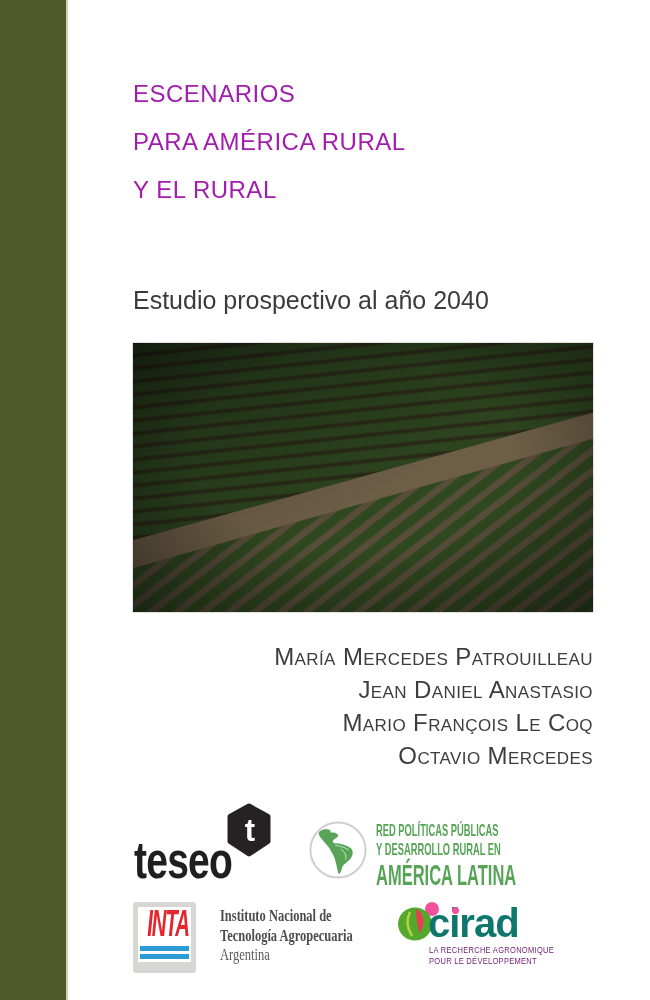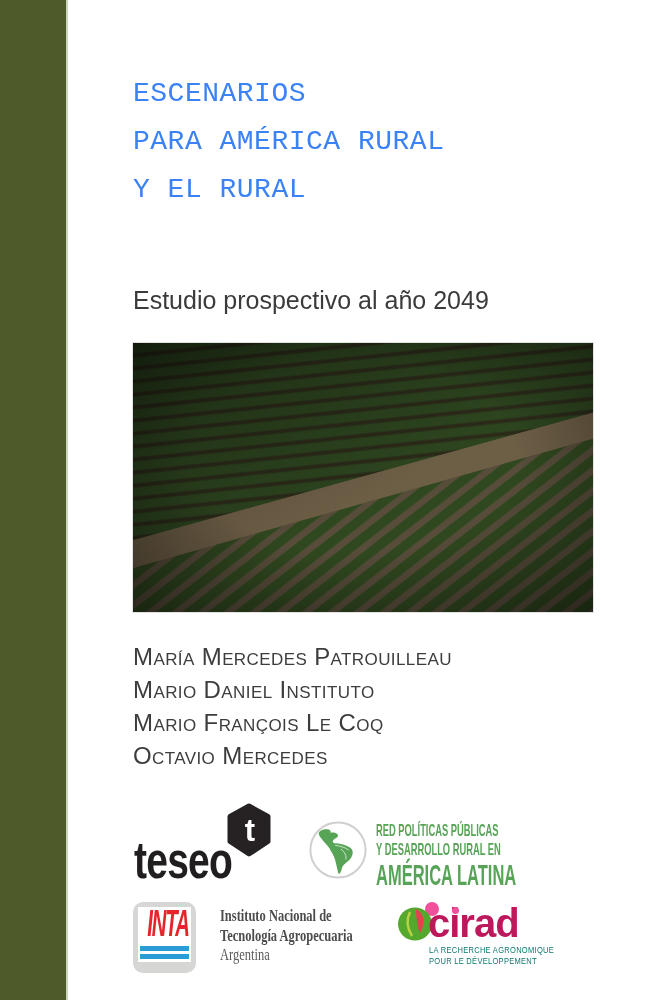--- a/index.html
+++ b/index.html
@@ -4,69 +4,69 @@
 <style>
   html,body{margin:0;padding:0;background:#888;}
   #cover{
     position:relative;width:650px;height:1000px;background:#ffffff;
     font-family:"Liberation Sans",sans-serif;overflow:hidden;margin:0 auto;
   }
   
   .stripe{position:absolute;left:0;top:0;width:66px;height:1000px;background:#4e5b29;border-right:2px solid #cdd2bd;}
   
   .title-block{position:absolute;left:133px;top:70px;width:470px;}
-  .title-line{font-size:28px;line-height:48px;font-weight:400;color:#3b82f6;letter-spacing:.5px;font-family:Liberation Mono, monospace;}
+  .title-line{font-size:24px;line-height:48px;font-weight:400;color:#a21caf;letter-spacing:.5px;}
   .subtitle{position:absolute;left:133px;top:286px;width:470px;font-size:25px;color:#3b3b3b;}
   
   .photo{position:absolute;left:133px;top:343px;width:460px;height:269px;outline:1px solid #e2e2e2;}
   .photo svg{display:block;width:100%;height:100%;}
   
-  .authors{position:absolute;left:133px;top:640px;width:460px;text-align:left;}
+  .authors{position:absolute;left:133px;top:640px;width:460px;text-align:right;}
   .author-name{font-size:24px;line-height:33px;color:#3d3d3d;font-variant-caps:small-caps;letter-spacing:.4px;}
   
   .teseo-word{position:absolute;left:134px;top:834px;font-size:52px;line-height:1;font-weight:bold;
     color:#211e1f;letter-spacing:-1px;transform:scaleX(.75);transform-origin:left top;}
   .teseo-badge{position:absolute;left:224px;top:803px;width:50px;height:54px;}
   
   .globe{position:absolute;left:308px;top:820px;width:60px;height:60px;}
   .redpp-text{position:absolute;left:376px;top:821px;width:200px;color:#57a457;text-align:center;}
   .redpp-small{font-size:17px;line-height:19px;font-weight:bold;transform:scaleX(.55);transform-origin:left top;white-space:nowrap;}
   .redpp-big{font-size:30px;line-height:26px;font-weight:bold;margin-top:3px;transform:scaleX(.55);transform-origin:left top;white-space:nowrap;}
   
-  .inta-box{position:absolute;left:133px;top:902px;width:63px;height:71px;background:#d6d6d4;border-radius:10px;}
+  .inta-box{position:absolute;left:133px;top:902px;width:63px;height:71px;background:#d6d6d4;border-radius:3px;}
   .inta-inner{position:absolute;left:5px;top:5px;width:53px;height:55px;background:#ffffff;}
   .inta-acronym{position:absolute;left:0;right:0;top:3px;text-align:center;font-size:37px;line-height:1;
     font-style:italic;font-weight:bold;color:#e5252b;transform:scaleX(.55);transform-origin:center top;letter-spacing:-2px;}
   .inta-bar{position:absolute;left:7px;width:49px;height:5px;background:#2b9cd8;}
   .inta-bar.b1{top:44px;} .inta-bar.b2{top:52px;}
   .inta-text{position:absolute;left:220px;top:906px;color:#4c4c4e;font-family:Liberation Serif, serif;}
   .inta-name{font-size:16px;line-height:19.5px;font-weight:bold;transform:scaleX(.78);transform-origin:left top;white-space:nowrap;}
   .inta-country{font-size:16px;line-height:19.5px;font-weight:400;color:#5a5a5c;transform:scaleX(.78);transform-origin:left top;}
   
   .cirad-icon{position:absolute;left:396px;top:900px;width:46px;height:42px;}
   .cirad-word{position:absolute;left:428px;top:903px;font-size:40px;line-height:1;font-weight:bold;
-    color:#be185d;letter-spacing:-1px;}
+    color:#0f766e;letter-spacing:-1px;}
   .cirad-idot{position:absolute;left:452px;top:907px;width:7px;height:7px;border-radius:50%;background:#f0509c;}
-  .cirad-tagline{position:absolute;left:429px;top:945px;color:#0f766e;}
+  .cirad-tagline{position:absolute;left:429px;top:945px;color:#701a75;}
   .cirad-tagline div{font-size:8.2px;line-height:11px;letter-spacing:.3px;transform:scaleX(.92);transform-origin:left top;white-space:nowrap;}
 </style>
 </head>
 <body>
 
 <div id="cover">
 
   <div class="stripe"></div>
 
   <div class="title-block">
     <div class="title-line">ESCENARIOS</div>
     <div class="title-line">PARA AMÉRICA RURAL</div>
     <div class="title-line">Y EL RURAL</div>
   </div>
 
-  <div class="subtitle">Estudio prospectivo al año 2049</div>
+  <div class="subtitle">Estudio prospectivo al año 2040</div>
 
   <div class="photo">
     <svg viewBox="0 0 460 270" preserveAspectRatio="none">
       <defs>
         <pattern id="topRows" width="60" height="13" patternUnits="userSpaceOnUse" patternTransform="rotate(-6)">
           <rect width="60" height="13" fill="#2b2a19"></rect>
           <rect y="1.5" width="60" height="9" fill="#2d451f"></rect>
         </pattern>
         <pattern id="botRows" width="60" height="16" patternUnits="userSpaceOnUse" patternTransform="rotate(-38)">
           <rect width="60" height="16" fill="#584d3b"></rect>
@@ -85,21 +85,21 @@
       <polygon points="0,0 460,0 460,70 0,198" fill="url(#topRows)"></polygon>
       <polygon points="0,198 460,70 460,96 0,226" fill="#6d5e46"></polygon>
       <polygon points="0,226 460,96 460,270 0,270" fill="url(#botRows)"></polygon>
       <rect width="460" height="270" fill="url(#cornerShade)"></rect>
       <rect width="460" height="270" fill="url(#vig)"></rect>
     </svg>
   </div>
 
   <div class="authors">
     <div class="author-name">María Mercedes Patrouilleau</div>
-    <div class="author-name">Mario Daniel Instituto</div>
+    <div class="author-name">Jean Daniel Anastasio</div>
     <div class="author-name">Mario François Le Coq</div>
     <div class="author-name">Octavio Mercedes</div>
   </div>
 
   <div class="teseo-word">teseo</div>
   <svg class="teseo-badge" viewBox="0 0 50 54">
     <path d="M25,3 L44,13.5 L44,38.5 L25,51 L6,38.5 L6,13.5 Z" fill="#262223" stroke="#262223" stroke-width="5" stroke-linejoin="round"></path>
     <text x="26" y="38" text-anchor="middle" font-size="31" font-weight="bold" fill="#ffffff">t</text>
   </svg>
 

